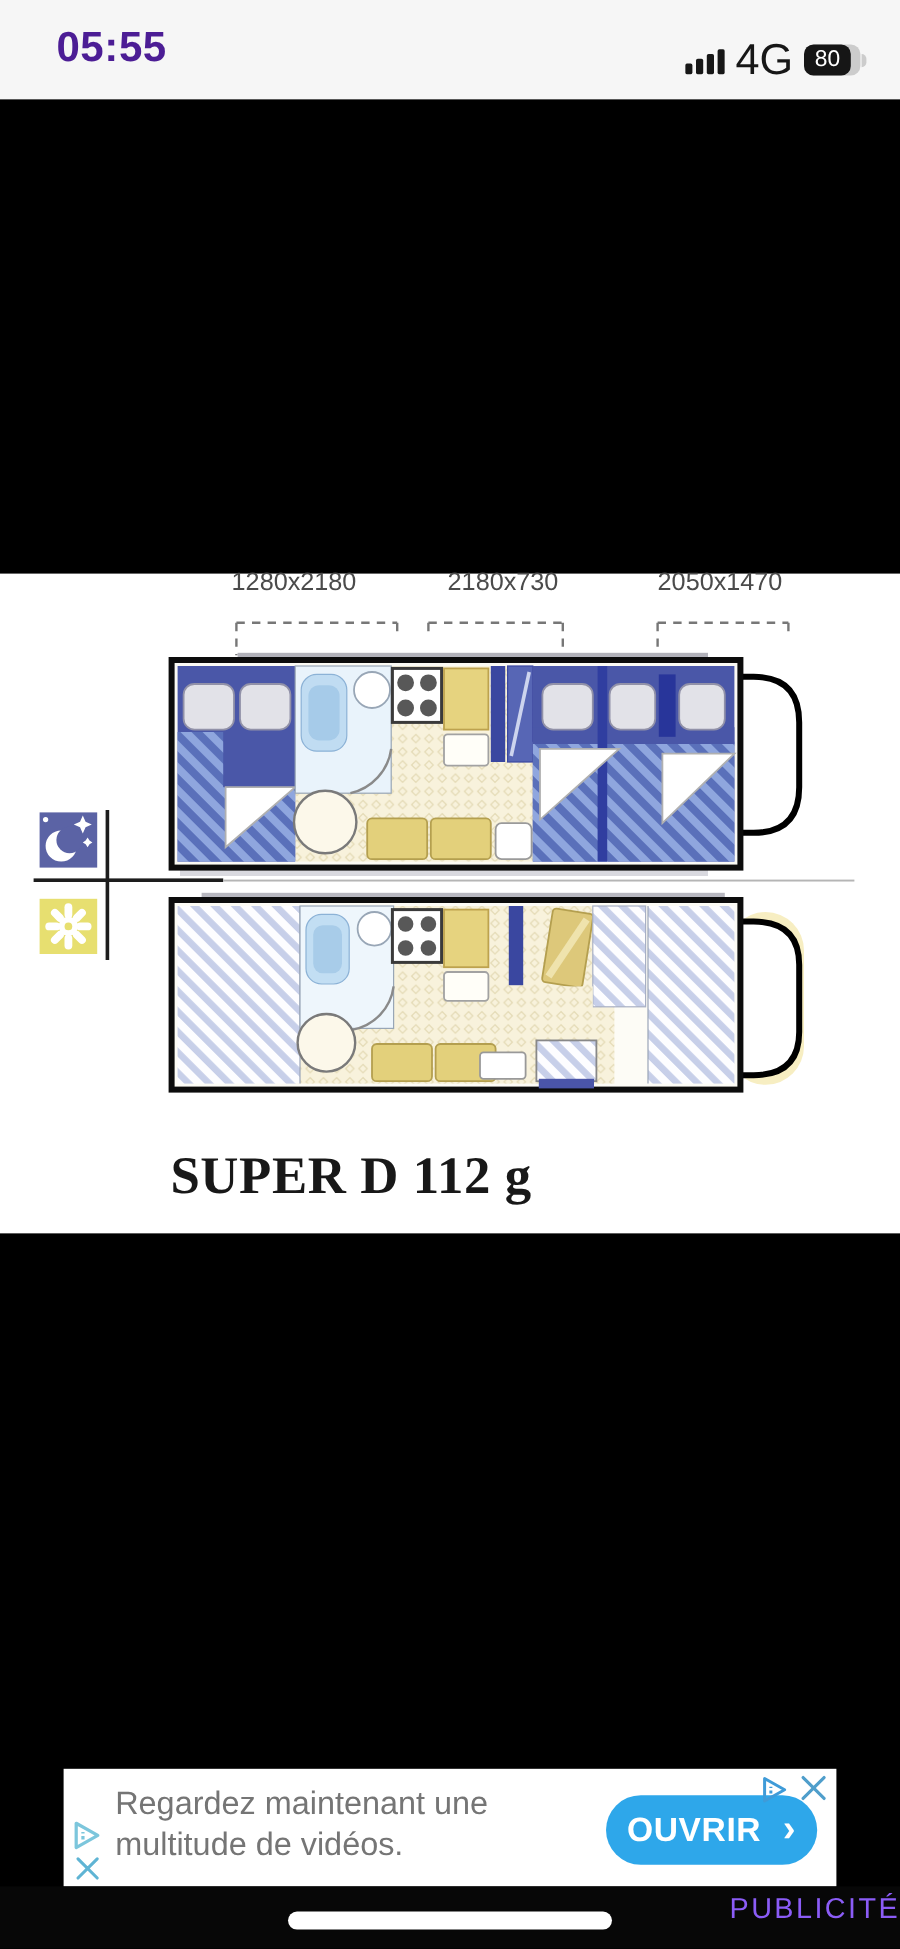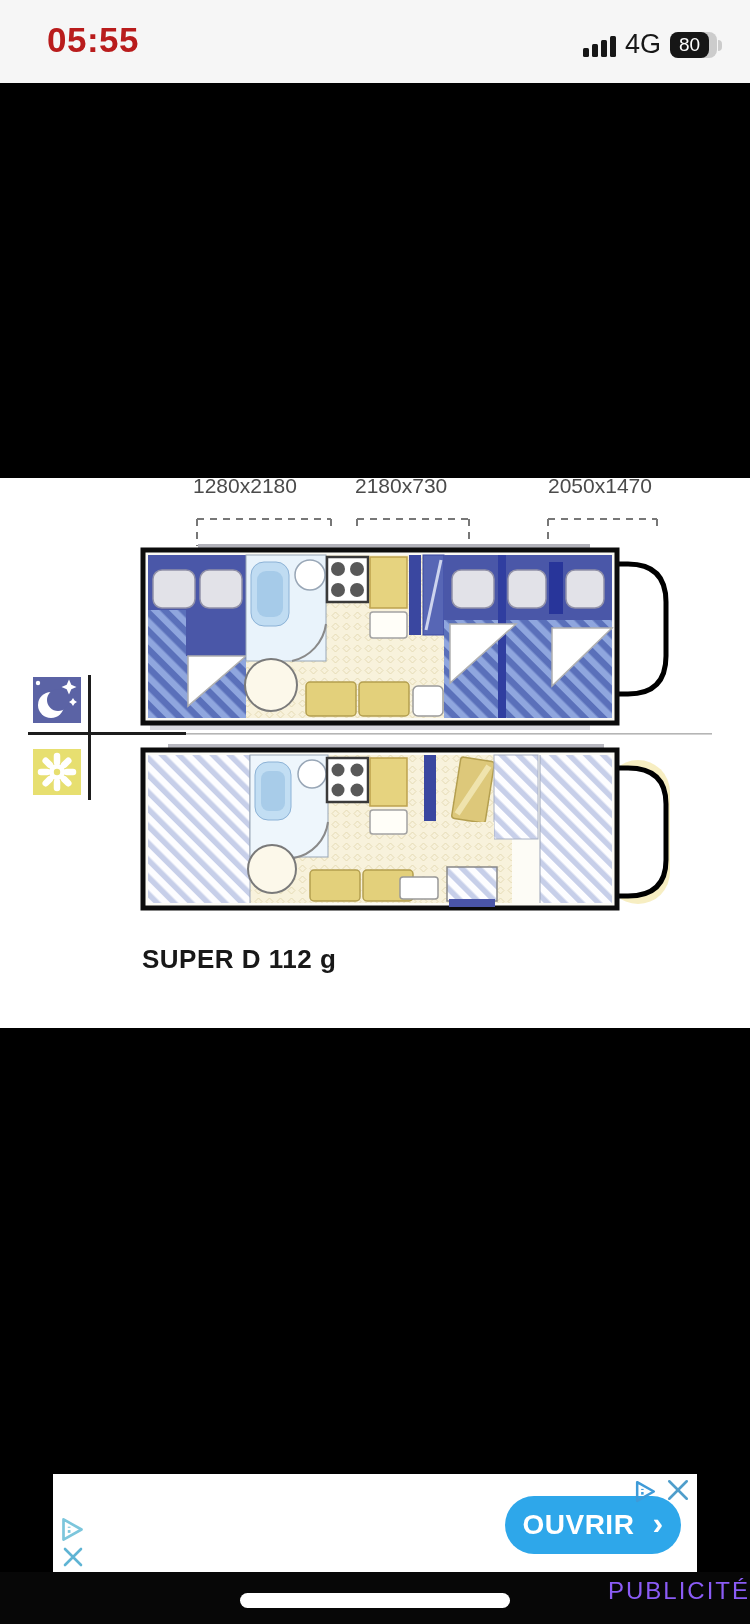--- a/index.html
+++ b/index.html
@@ -1,35 +1,35 @@
 <!DOCTYPE html>
 <html><head>
 <meta charset="utf-8">
 <style>
   html,body{margin:0;padding:0;background:#000;}
   .screen{position:relative;width:750px;height:1624px;background:#000;overflow:hidden;
           font-family:"Liberation Sans",sans-serif;}
   
   .statusbar{position:absolute;top:0;left:0;width:750px;height:83px;background:#f6f6f6;}
-  .sb-time{position:absolute;left:47px;top:20px;font-size:35px;font-weight:700;color:#b91c1c;letter-spacing:.5px;}
+  .sb-time{position:absolute;left:47px;top:20px;font-size:35px;font-weight:700;color:#4c1d95;letter-spacing:.5px;}
   .sb-right{position:absolute;right:33px;top:29px;display:flex;align-items:center;gap:9px;}
-  .sb-net{font-size:27px;font-weight:500;color:#171717;}
+  .sb-net{font-size:36px;font-weight:500;color:#171717;}
   .bat{position:relative;width:47px;height:26px;}
   .bat-shell{position:absolute;inset:0;background:#cccccc;border-radius:8px;}
   .bat-fill{position:absolute;left:0;top:0;width:39px;height:26px;background:#161616;border-radius:8px;
             color:#fff;font-size:19px;font-weight:400;text-align:center;line-height:26px;}
   .bat-tip{position:absolute;right:-5px;top:8px;width:4px;height:11px;background:#cccccc;border-radius:0 4px 4px 0;}
   
   .black-top{position:absolute;top:83px;left:0;width:750px;height:395px;background:#000;}
   .black-mid{position:absolute;top:1028px;left:0;width:750px;height:446px;background:#000;}
   
   .panel{position:absolute;top:478px;left:0;width:750px;height:550px;background:#fff;}
   .panel-art{position:absolute;top:0;left:0;}
   .dim-label{position:absolute;top:-4px;font-size:21px;color:#4b4b4b;white-space:nowrap;}
-  .model{position:absolute;left:142px;top:466px;font-size:26px;font-weight:700;color:#181818;letter-spacing:.5px;}
+  .model{position:absolute;left:142px;top:476px;font-size:44px;font-weight:700;color:#181818;letter-spacing:.5px;font-family:Liberation Serif, serif;}
   
   .ad-section{position:absolute;top:1474px;left:0;width:750px;height:98px;background:#000;}
   .ad-banner{position:absolute;left:53px;top:0;width:644px;height:98px;background:#fff;}
   .ad-text{position:absolute;left:43px;top:12px;font-size:27px;color:#757575;line-height:34px;}
   .ad-cta{position:absolute;left:452px;top:22px;width:176px;height:58px;border-radius:29px;background:#2ea7ea;
           border:none;color:#fff;display:flex;align-items:center;justify-content:center;gap:18px;
           font-family:"Liberation Sans",sans-serif;font-size:28px;font-weight:700;letter-spacing:.5px;cursor:pointer;}
   .ad-cta .chev{font-size:32px;font-weight:700;margin-top:-3px;}
   .ad-ic{position:absolute;cursor:pointer;}
   
@@ -204,37 +204,41 @@
         <rect x="540" y="277" width="72" height="148" fill="url(#ds)"></rect>
         <path d="M540 277 V425" stroke="#9aa4b8"></path>
         <rect x="438" y="344" width="56" height="44" fill="url(#fl)"></rect>
         <rect x="447" y="389" width="50" height="34" fill="url(#ds)" stroke="#888" stroke-width="1.5"></rect>
         <rect x="400" y="399" width="38" height="22" rx="3" fill="#fff" stroke="#999" stroke-width="1.5"></rect>
         <rect x="449" y="421" width="46" height="8" fill="#4a55a8"></rect>
       </g>
     </svg>
 
     <div class="dim-label" style="left:193px">1280x2180</div>
-    <div class="dim-label" style="left:355px">2180x730</div>
+    <div class="dim-label" style="left:373px">2180x730</div>
     <div class="dim-label" style="left:548px">2050x1470</div>
     <div class="model">SUPER D 112 g</div>
   </div>
 
   <div class="black-mid"></div>
 
   <div class="ad-section">
     <div class="ad-banner">
       <svg class="ad-ic" style="left:6px;top:42px" width="27" height="27" viewBox="0 0 24 24">
         <path d="M4 3 L20 12 L4 21 Z" fill="none" stroke="#7cc6dc" stroke-width="2.4" stroke-linejoin="round"></path>
         <line x1="9" y1="9.5" x2="9" y2="10.5" stroke="#7cc6dc" stroke-width="2.4"></line>
         <line x1="9" y1="12.5" x2="9" y2="15" stroke="#7cc6dc" stroke-width="2.4"></line>
       </svg>
       <svg class="ad-ic" style="left:9px;top:72px" width="22" height="22" viewBox="0 0 22 22">
         <path d="M3 3 L19 19 M19 3 L3 19" stroke="#5fb4d4" stroke-width="2.6" stroke-linecap="round"></path>
       </svg>
+      <div class="ad-text">
+        <div>Regardez maintenant une</div>
+        <div>multitude de vidéos.</div>
+      </div>
       <button class="ad-cta">
         <span>OUVRIR</span>
         <span class="chev">›</span>
       </button>
       <svg class="ad-ic" style="left:580px;top:5px" width="25" height="25" viewBox="0 0 24 24">
         <path d="M4 3 L20 12 L4 21 Z" fill="none" stroke="#3f9bd8" stroke-width="2.4" stroke-linejoin="round"></path>
         <line x1="9" y1="9.5" x2="9" y2="10.5" stroke="#3f9bd8" stroke-width="2.4"></line>
         <line x1="9" y1="12.5" x2="9" y2="15" stroke="#3f9bd8" stroke-width="2.4"></line>
       </svg>
       <svg class="ad-ic" style="left:613px;top:4px" width="24" height="24" viewBox="0 0 22 22">

